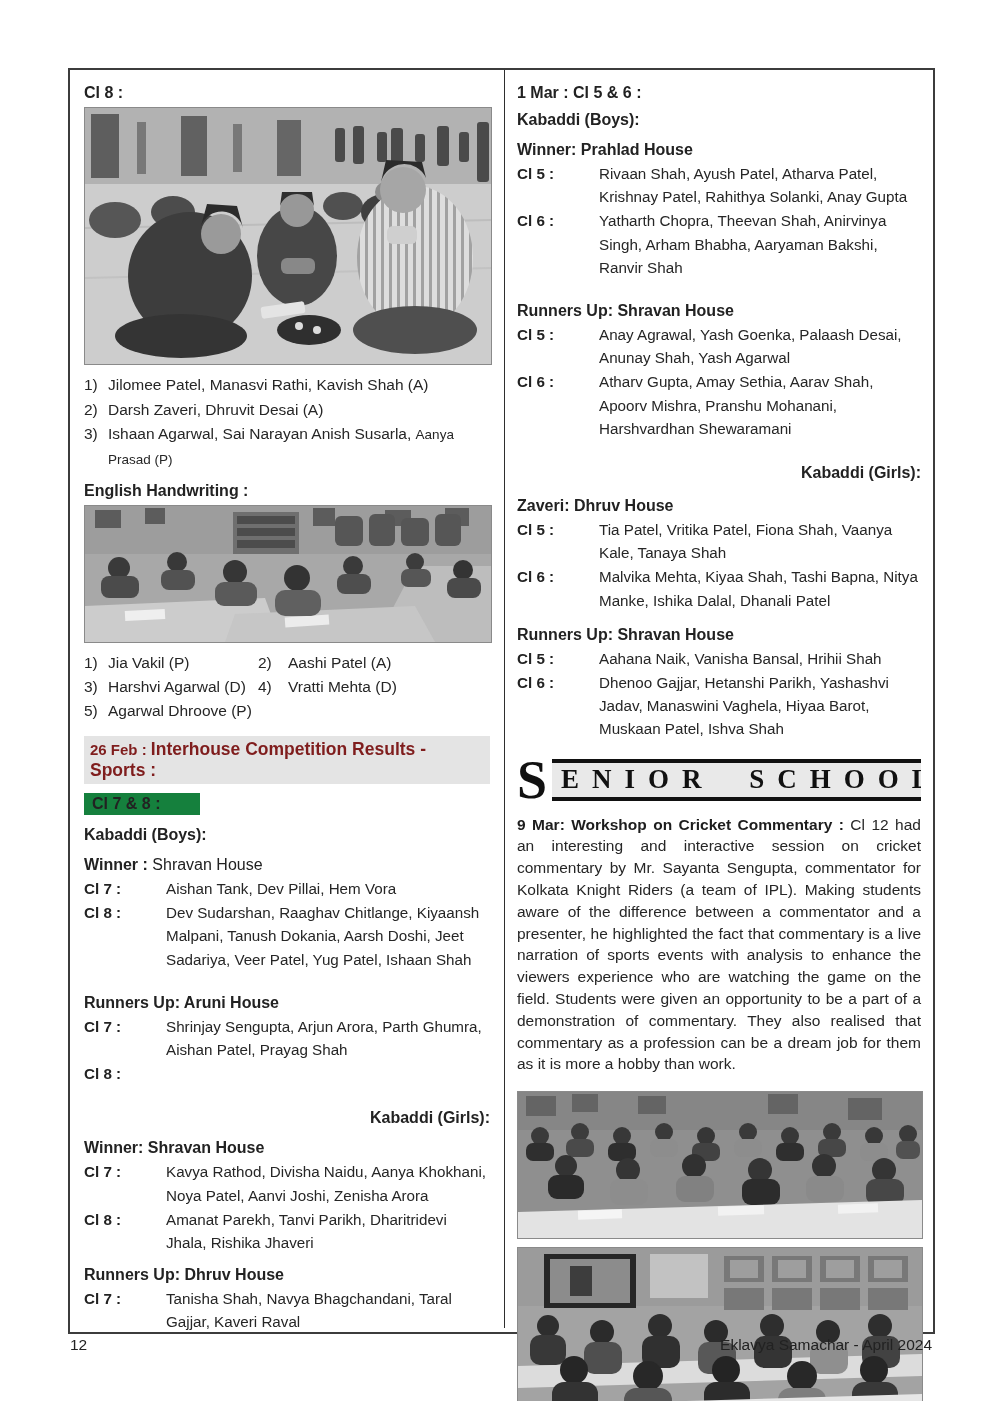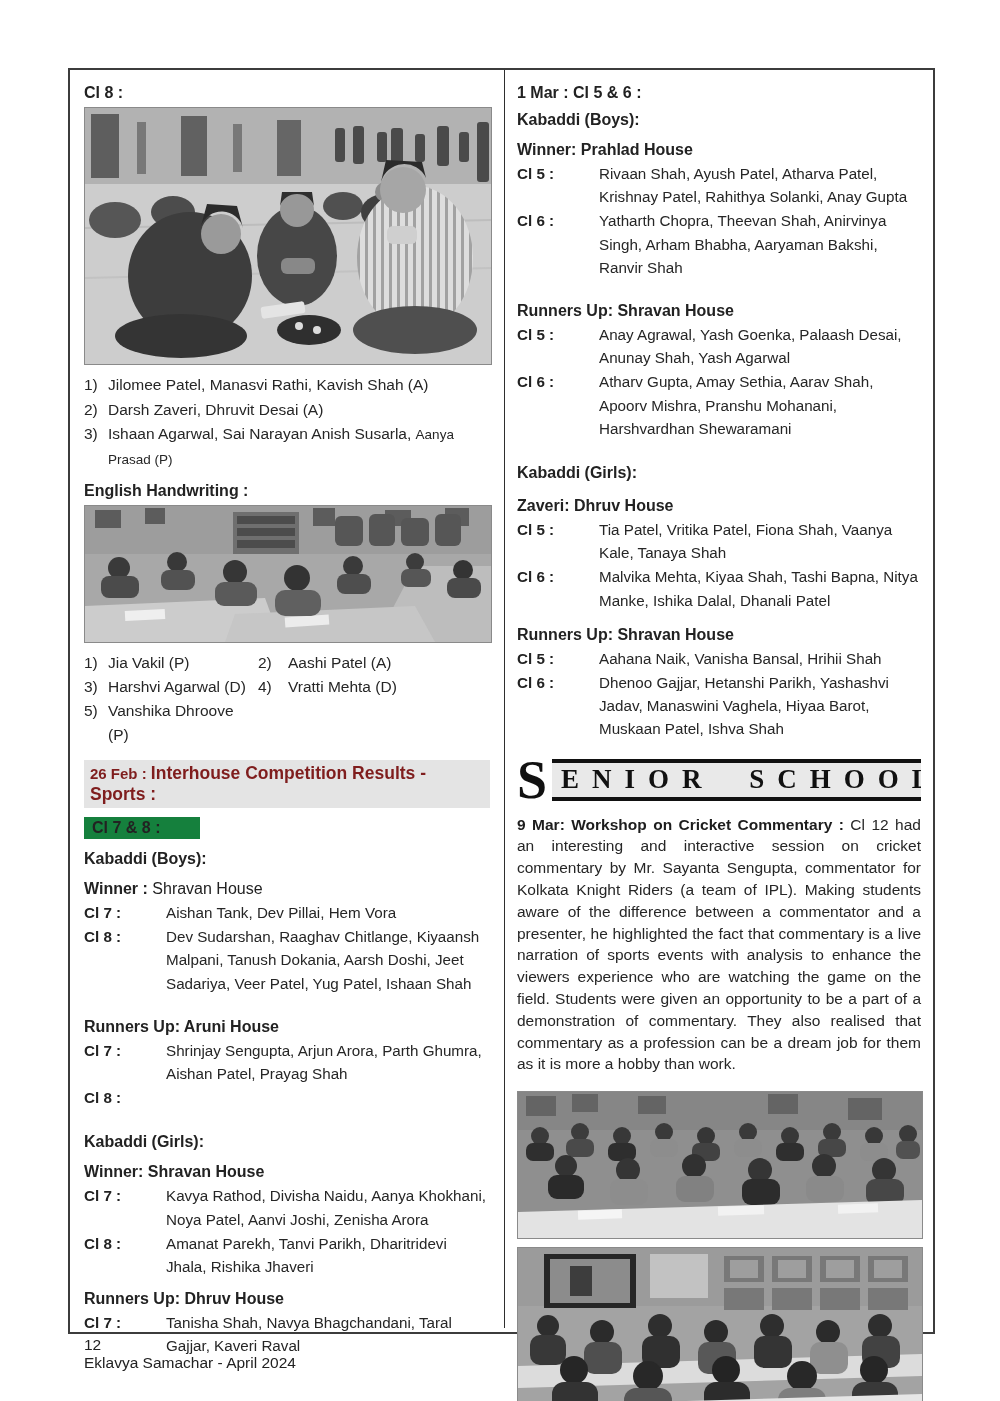--- a/index.html
+++ b/index.html
@@ -15,33 +15,33 @@
   .mrow .num{width:24px;flex:0 0 24px;}
   .mrow small{font-size:13.5px;}
   .hw-grid{display:grid;grid-template-columns:174px 1fr;font-size:15.5px;line-height:24px;margin-top:2px;}
   .hw-cell{display:flex;}
   .hw-cell .num{flex:0 0 24px;}
   .hw-cell.second .num{flex:0 0 30px;}
   .bar{margin-top:13px;background:#e4e4e4;padding:3px 6px;font-weight:700;font-size:15px;color:#7f1d1d;}
   .bar .bar-title{font-size:17.5px;}
   .band{display:inline-block;margin-top:9px;background:#15803d;padding:2px 8px;font-weight:700;font-size:16px;color:#222;}
   .sec-title{font-size:16px;font-weight:700;line-height:22px;margin-top:9px;color:#222;}
-  .sec-title.gap{margin-top:22px;}
+  .sec-title.gap{margin-top:22px;text-align:right;}
   .group-title{font-size:16px;line-height:22px;margin-top:8px;color:#222;}
   .group-title b{font-weight:700;}
   .group-title.runners{margin-top:21px;}
   .rrow{display:grid;grid-template-columns:52px 1fr;font-size:15.2px;line-height:23.2px;margin-top:1px;gap:30px;}
   .rrow .lbl{font-weight:700;color:#222;}
   .banner{display:flex;align-items:stretch;margin-top:18px;height:42px;}
   .banner .initial{font-family:"Liberation Serif","DejaVu Serif",serif;font-weight:700;font-size:54px;line-height:42px;color:#111;flex:0 0 auto;}
   .banner .box{flex:1;margin-left:5px;border-top:4px solid #111;border-bottom:4px solid #111;background:#e9e9e9;display:flex;align-items:center;overflow:hidden;}
   .banner .letters{font-family:"Liberation Serif","DejaVu Serif",serif;font-size:27px;font-weight:600;color:#111;letter-spacing:13px;word-spacing:15px;white-space:nowrap;padding-left:9px;}
   .para{margin-top:13px;font-size:15.5px;line-height:21.8px;text-align:justify;color:#262626;}
   .para b{color:#1d1d1d;}
-  .footer{position:absolute;left:84px;top:1336px;width:862px;display:flex;justify-content:space-between;font-size:15.5px;color:#222;flex-direction:column;}
+  .footer{position:absolute;left:70px;top:1336px;width:862px;display:flex;justify-content:space-between;font-size:15.5px;color:#222;}
   svg{display:block;}
 </style>
 </head>
 <body>
 
 <div class="frame"></div>
 <div class="divider"></div>
 
 <div class="col col-left">
   <div class="h16">Cl 8 :</div>
@@ -172,21 +172,21 @@
     <div class="hw-cell">
         <span class="num">3)</span>
         <span>Harshvi Agarwal (D)</span>
       </div>
     <div class="hw-cell second">
         <span class="num">4)</span>
         <span>Vratti Mehta (D)</span>
       </div>
     <div class="hw-cell">
         <span class="num">5)</span>
-        <span>Vanshika Dhroove (P)</span>
+        <span>Agarwal Dhroove (P)</span>
       </div>
     <div></div>
   </div>
 
   <div class="bar">
     <span>26 Feb :</span> <span class="bar-title">Interhouse Competition Results - Sports :</span>
   </div>
 
   <div class="band" style="min-width:100px;">Cl 7 &amp; 8 :</div>
 

